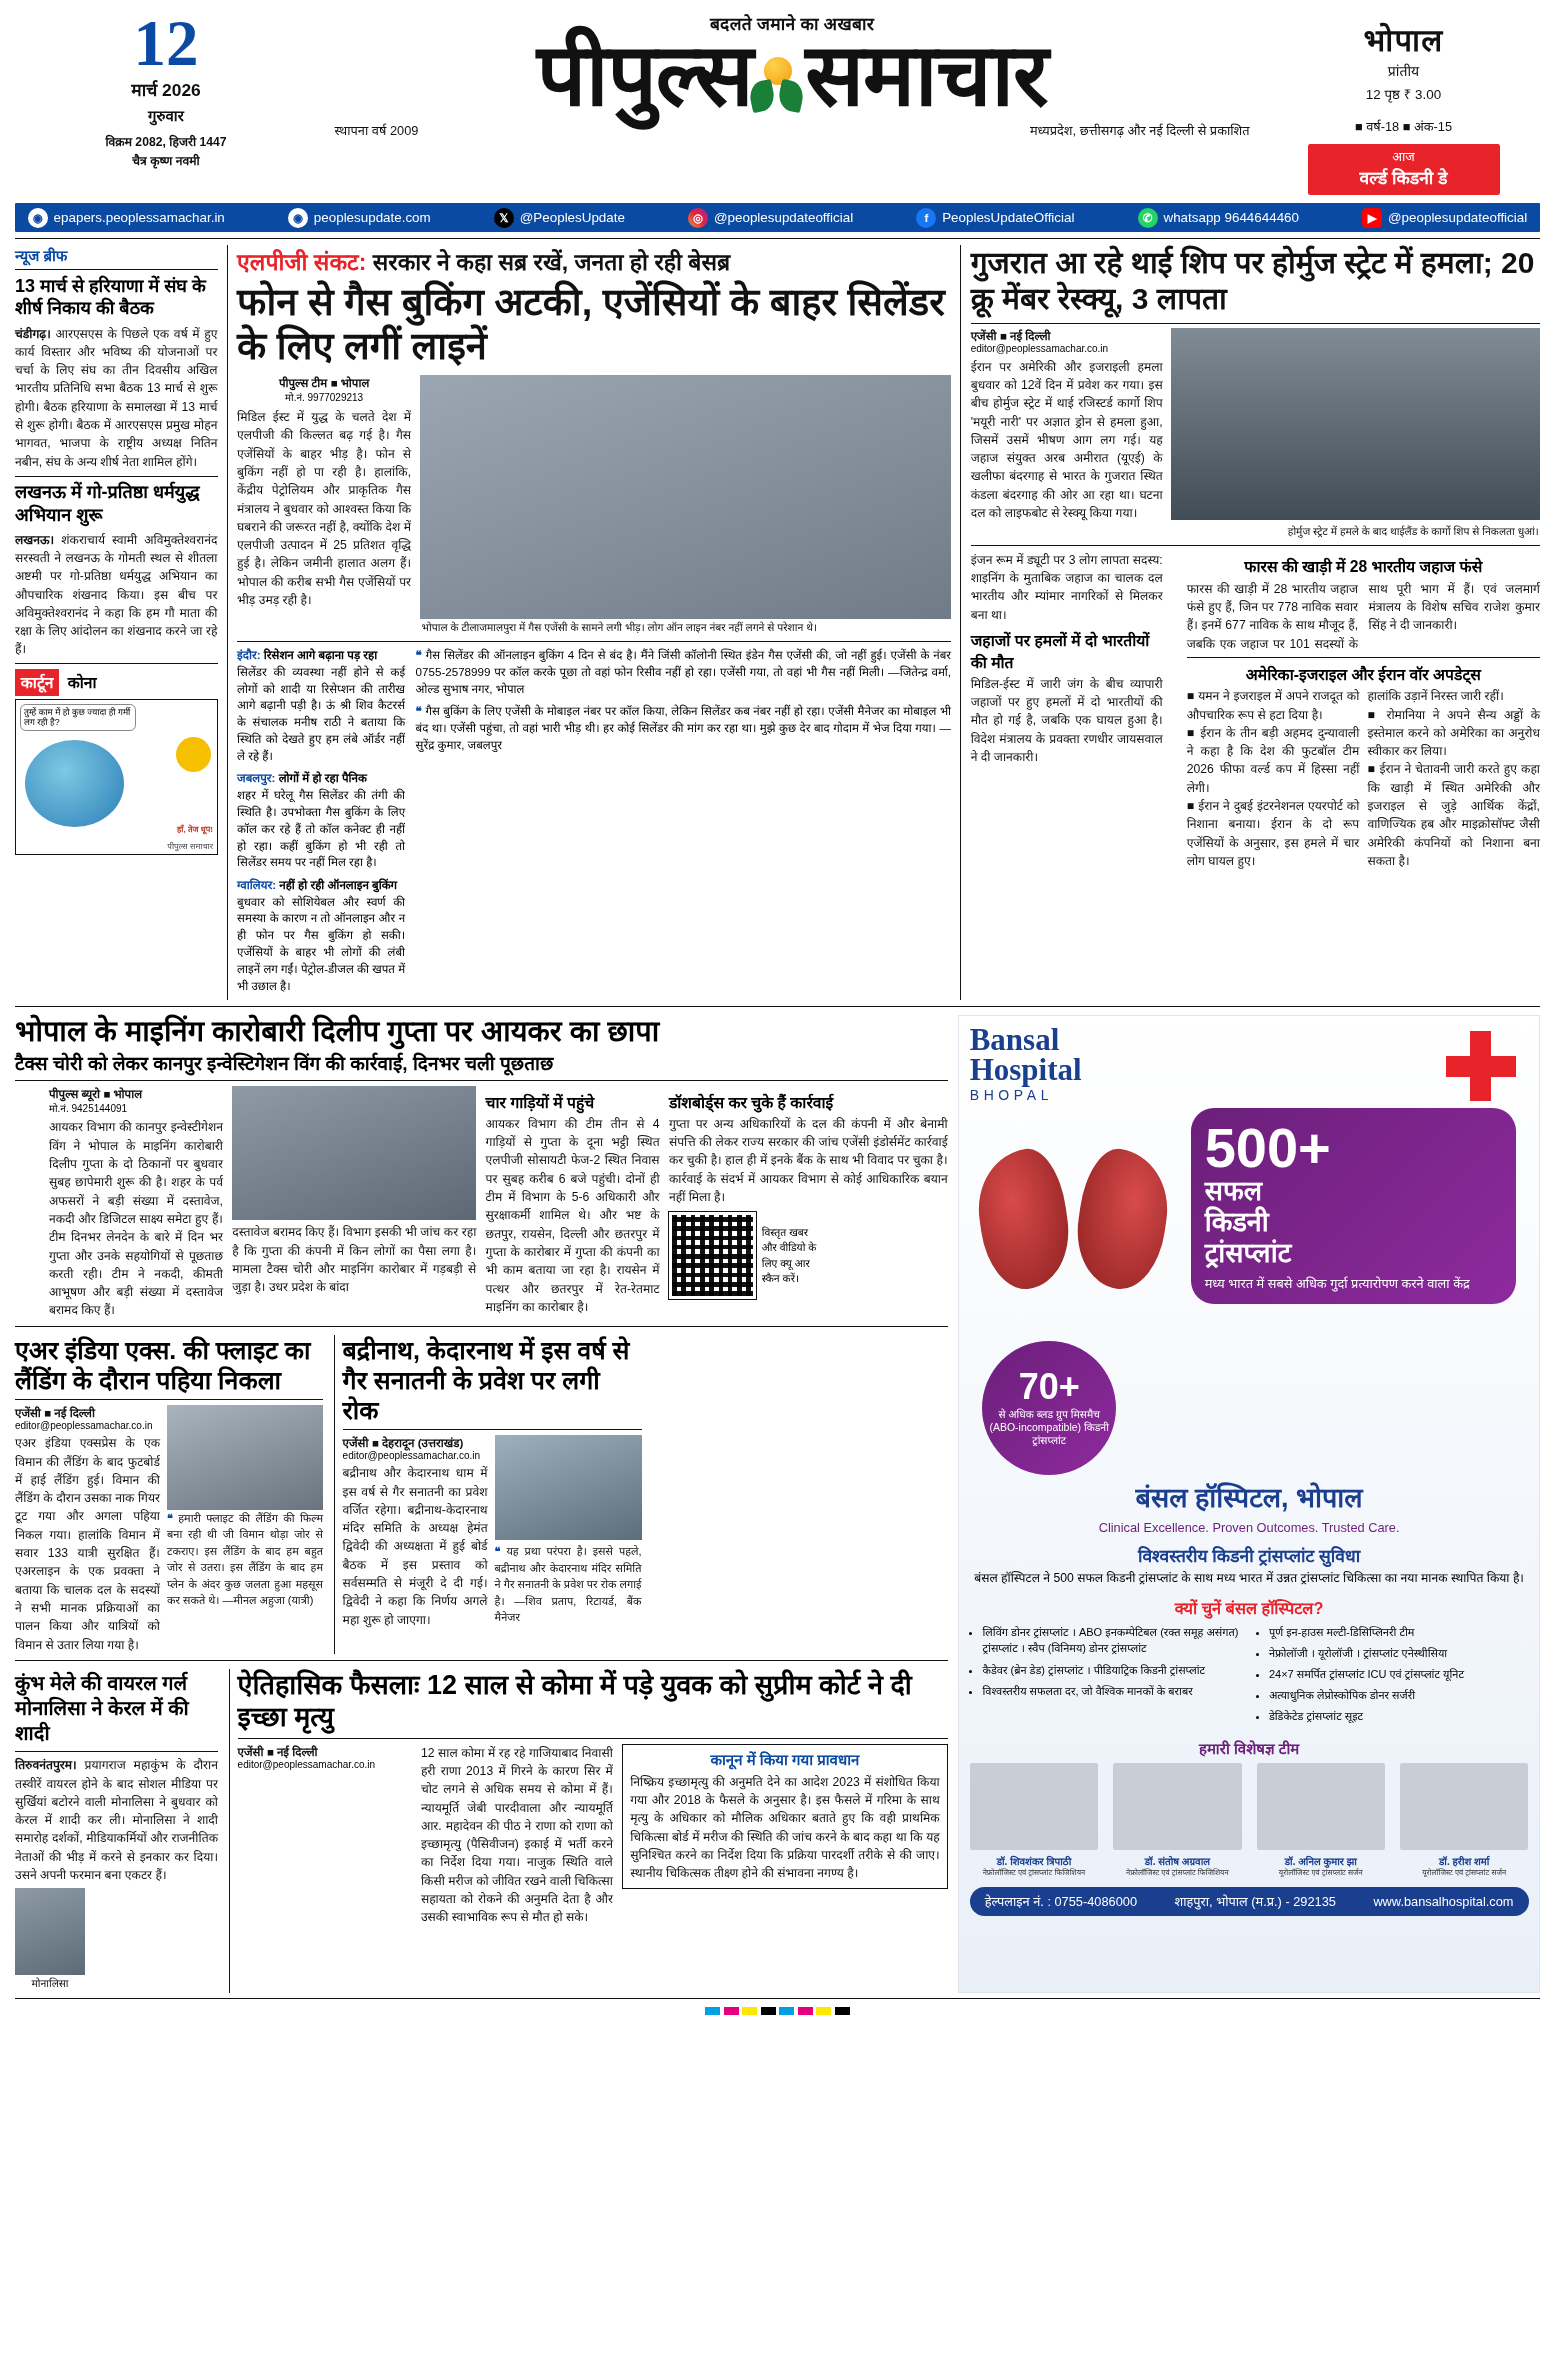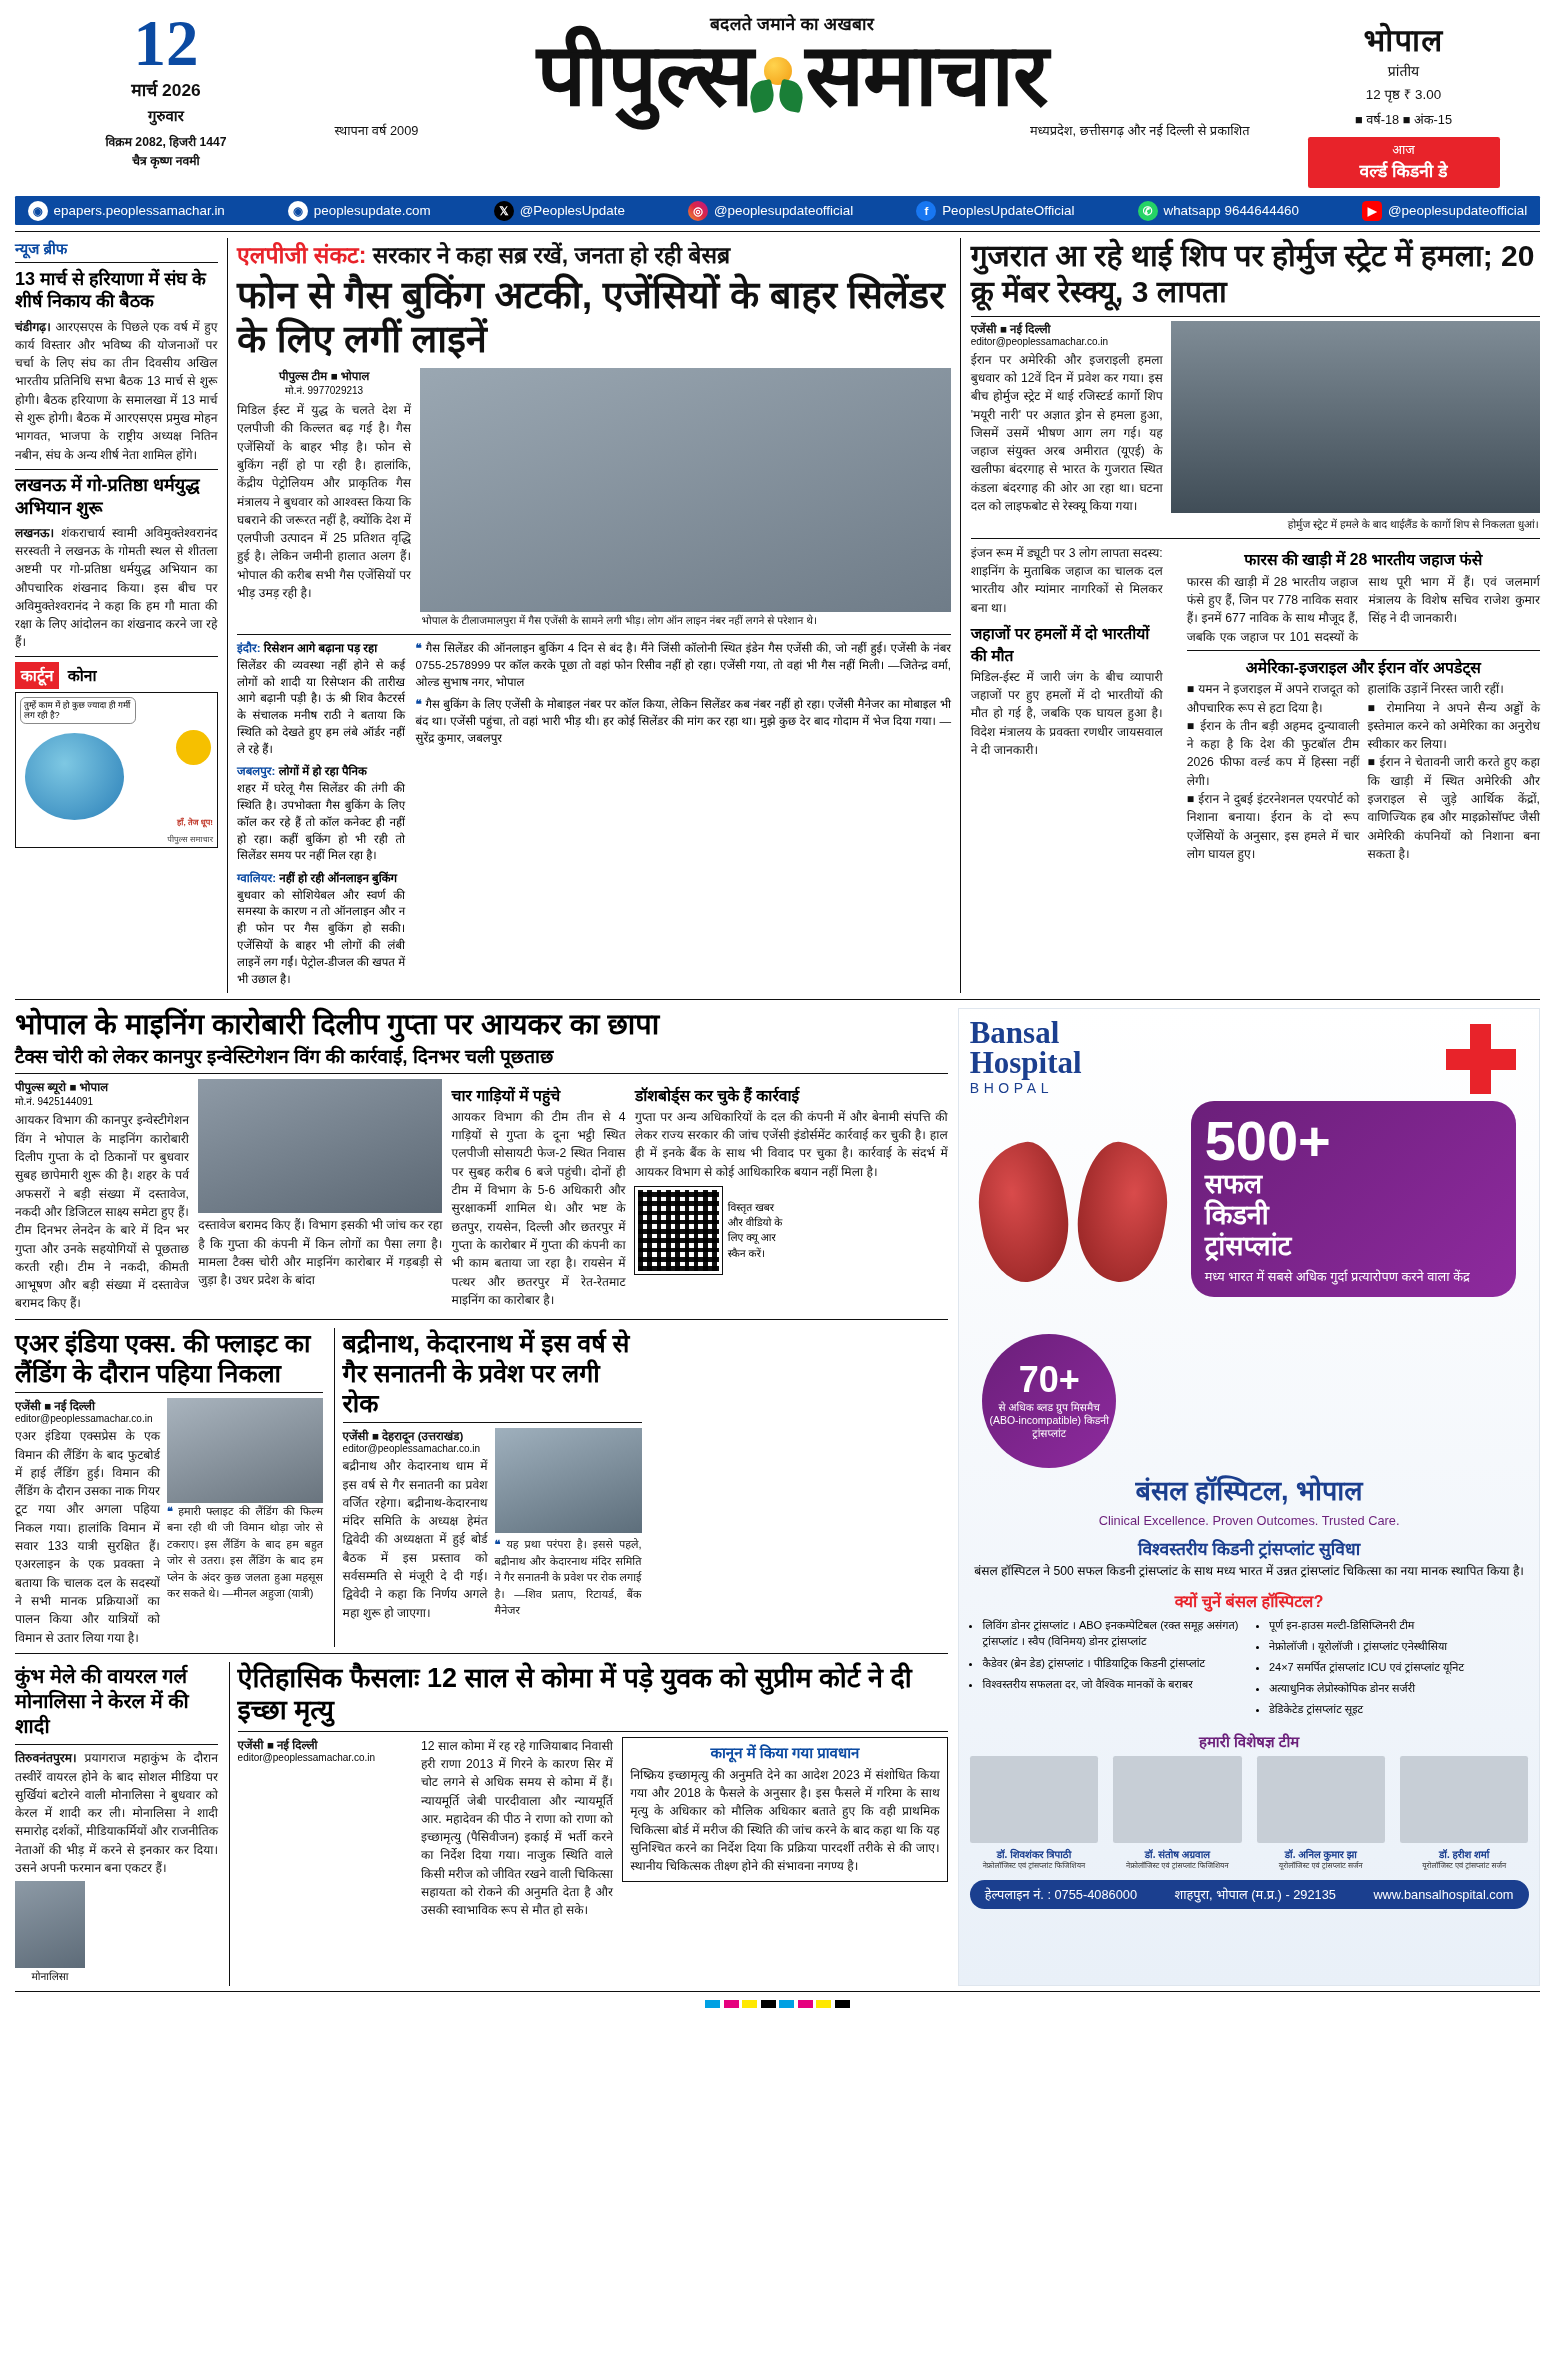--- a/index.html
+++ b/index.html
@@ -63,21 +63,21 @@
     position:absolute; top: 25.6px; width: 24.4px; height: 30px; background: #1a7f37;
   }
   .md-logo-dot .leafL { left: -2.3px; border-radius: 60% 10% 60% 10%; transform: rotate(-12deg); }
   .md-logo-dot .leafR { left: 27px; border-radius: 10% 60% 10% 60%; transform: rotate(12deg); }
   .md-row { display:flex; justify-content: space-between; padding: 0 17.4px; font-size: 12.8px; color: #111; }
 
   .md-right { width: 273px; text-align: center; padding-top: 7px; }
   .md-city { font-size: 31px; font-weight: bold; color: #111; letter-spacing: 1.2px;}
   .md-region { font-size: 14px; color: #111; margin-top: 1.2px; }
   .md-price { font-size: 13.4px; color: #111; margin-top: 5.8px; }
-  .md-vol { font-size: 12.8px; color: #111; margin-top: 7px; }
+  .md-vol { font-size: 12.8px; color: #111; margin-top: 14px; }
   .md-today-badge {
     margin: 8.1px auto 0; width: 192px; background: #e8232a; color: #fff;
     padding: 3.5px 0 5.8px; border-radius: 2.3px;
   }
   .md-today-badge .t1 { font-size: 12.8px; }
   .md-today-badge .t2 { font-size: 17.4px; font-weight: bold; }
 
   
   .socialbar {
     margin-top: 5.8px;
@@ -414,21 +414,21 @@
 
   <div class="rule"></div>
 
   <div class="sec2">
     <div class="sec2-left">
       <div class="big-head2">भोपाल के माइनिंग कारोबारी दिलीप गुप्ता पर आयकर का छापा</div>
       <div class="sub-head2">टैक्स चोरी को लेकर कानपुर इन्वेस्टिगेशन विंग की कार्रवाई, दिनभर चली पूछताछ</div>
       <div class="rule-thin"></div>
 
       <div style="display:flex;gap:9.3px;">
-        <div style="width:174px;">
+        <div style="width:174px;margin-left:34px;">
           <div class="byline">पीपुल्स ब्यूरो ■ भोपाल</div>
           <div style="font-size:10px;">मो.नं. 9425144091</div>
           <div class="body-txt" style="margin-top:3.5px">आयकर विभाग की कानपुर इन्वेस्टीगेशन विंग ने भोपाल के माइनिंग कारोबारी दिलीप गुप्ता के दो ठिकानों पर बुधवार सुबह छापेमारी शुरू की है। शहर के पर्व अफसरों ने बड़ी संख्या में दस्तावेज, नकदी और डिजिटल साक्ष्य समेटा हुए हैं। टीम दिनभर लेनदेन के बारे में दिन भर गुप्ता और उनके सहयोगियों से पूछताछ करती रही। टीम ने नकदी, कीमती आभूषण और बड़ी संख्या में दस्तावेज बरामद किए हैं।</div>
         </div>
         <div style="width:244px;">
           <div class="photo imgph" style="height:134px;background:linear-gradient(160deg,#8e9aa6,#5c6874);"></div>
           <div class="body-txt" style="margin-top:3.5px">दस्तावेज बरामद किए हैं। विभाग इसकी भी जांच कर रहा है कि गुप्ता की कंपनी में किन लोगों का पैसा लगा है। मामला टैक्स चोरी और माइनिंग कारोबार में गड़बड़ी से जुड़ा है। उधर प्रदेश के बांदा</div>
         </div>
         <div style="width:174px;">
           <div class="boxhd">चार गाड़ियों में पहुंचे</div>

